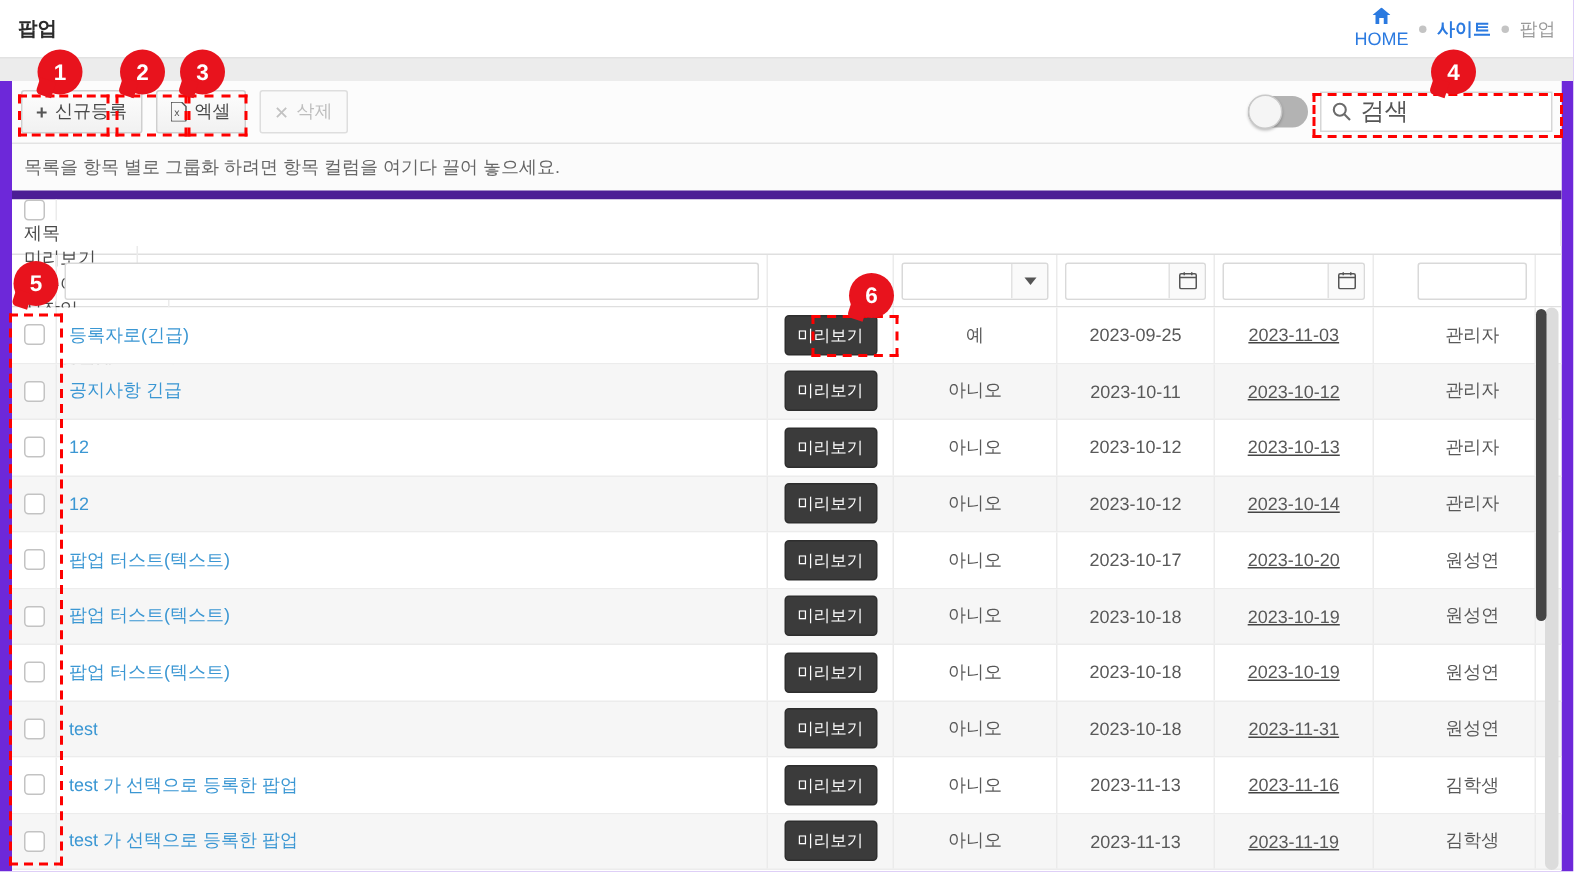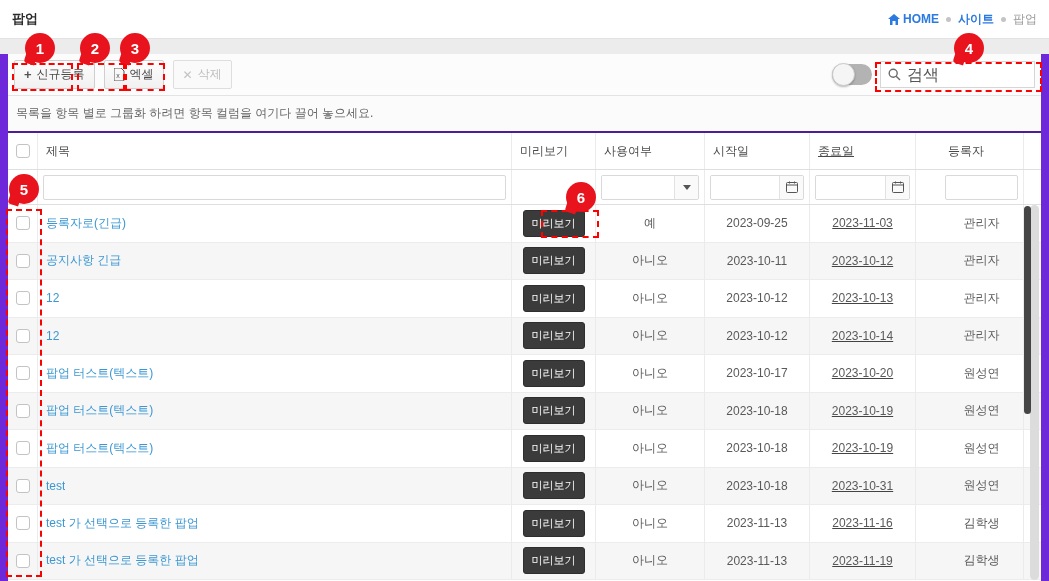--- a/index.html
+++ b/index.html
@@ -4,21 +4,21 @@
 <style>
   * { margin:0; padding:0; box-sizing:border-box; }
   html,body { background:#fff; }
   body { font-family:"Liberation Sans","DejaVu Sans",sans-serif; font-size:12px; color:#444; }
   .stage { position:relative; width:1049px; height:581px; overflow:hidden; background:#6d28d9; }
 
   
   .topbar { height:38px; display:flex; align-items:center; justify-content:space-between; padding:0 12px; background:#fff; }
   .page-title { font-size:13px; font-weight:bold; color:#2b2b2b; }
   .breadcrumb { display:flex; align-items:center; gap:7px; font-size:12px; }
-  .bc-home { display:flex; align-items:center; gap:3px; color:#2b7ae0; font-weight:bold; cursor:pointer; }
+  .bc-home { display:flex; align-items:center; gap:3px; color:#2b7ae0; font-weight:normal; cursor:pointer;flex-direction:column; }
   .bc-link { color:#2b7ae0; font-weight:bold; cursor:pointer; }
   .bc-current { color:#9a9a9a; }
   .bc-dot { width:5px; height:5px; border-radius:50%; background:#c4c4c4; display:inline-block; }
 
   .gray-band { height:16px; background:#ececec; border-top:1px solid #e2e2e2; }
 
   
   .grid { position:absolute; left:8px; right:8px; top:54px; bottom:0; background:#fff; border:0; }
 
   .toolbar { height:41px; display:flex; align-items:center; padding:0 6px; background:#fcfcfc; gap:9px; }
@@ -31,36 +31,36 @@
 
   .search-wrap { margin-left:auto; display:flex; align-items:center; gap:8px; }
   .toggle { width:40px; height:21px; border-radius:11px; background:#b3b3b3; position:relative; cursor:pointer; }
   .toggle .knob { position:absolute; left:0; top:-1px; width:23px; height:23px; border-radius:50%;
                   background:#f5f5f5; border:1px solid #c9c9c9; box-shadow:0 1px 2px rgba(0,0,0,.25); }
   .search-box { width:155px; height:27px; background:#fff; border:1px solid #d6d6d6; display:flex; align-items:center; padding:0 7px; gap:6px; }
   .search-box input { border:0; outline:0; width:100%; font-size:16px; color:#444; background:transparent; font-family:inherit; }
   .search-box input::placeholder { color:#555; opacity:1; }
 
   .group-hint { height:38px; display:flex; align-items:center; padding:0 8px; color:#666;
-                background:#fbfbfb; border-top:1px solid #e3e3e3; border-bottom:2px solid #4c1d95; }
+                background:#fbfbfb; border-top:1px solid #e3e3e3; border-bottom:6px solid #4c1d95; }
 
   
   .r { display:flex; align-items:stretch; }
   .c { display:flex; align-items:center; border-right:1px solid #ebebeb; }
   .c:last-child { border-right:0; }
   .c-check { width:30px; justify-content:center; }
   .c-title { flex:1; padding:0 8px; }
   .c-prev  { width:84px; justify-content:center; }
   .c-use   { width:109px; justify-content:center; }
   .c-start { width:105px; justify-content:center; }
   .c-end   { width:106px; justify-content:center;text-decoration:underline; }
   .c-reg   { width:84px; justify-content:center;margin-left:24px; }
   .c-scroll{ width:17px; border-right:0; }
 
-  .thead { height:37px; border-bottom:1px solid #dfdfdf; color:#4a4a4a; background:#fff; }
+  .thead { height:37px; border-bottom:1px solid #dfdfdf; color:#4a4a4a; background:#fff;flex-direction:column; }
   .thead .c { justify-content:flex-start; padding:0 8px; }
   .thead .c-check { justify-content:center; padding:0; }
 
   .filter-row { height:35px; border-bottom:1px solid #dfdfdf; background:#fff; }
   .filter-row .c { padding:0 5px; }
   .f-input { height:25px; width:100%; border:1px solid #d9d9d9; border-radius:2px; background:#fff; outline:0; font-family:inherit; font-size:12px; padding:0 5px; }
   .combo { display:flex; width:100%; height:25px; border:1px solid #d9d9d9; border-radius:2px; background:#fff; overflow:hidden; }
   .combo input { flex:1; border:0; outline:0; min-width:0; font-family:inherit; font-size:12px; padding:0 5px; }
   .combo .btn { width:24px; display:flex; align-items:center; justify-content:center; border-left:1px solid #e2e2e2; background:#fafafa; cursor:pointer; }
   .caret { width:0; height:0; border-left:4px solid transparent; border-right:4px solid transparent; border-top:5px solid #555; }
@@ -398,21 +398,21 @@
       <div class="c c-prev">
         <button class="prev-btn">미리보기</button>
       </div>
       <div class="c c-use">
               <span class="cell-text">아니오</span>
             </div>
       <div class="c c-start">
               <span class="cell-text">2023-10-18</span>
             </div>
       <div class="c c-end">
-              <span class="cell-text">2023-10-31</span>
+              <span class="cell-text">2023-11-31</span>
             </div>
       <div class="c c-reg">
               <span class="cell-text">원성연</span>
             </div>
       <div class="c c-scroll"></div>
     </div>
 
     <div class="r row">
       <div class="c c-check">
         <div class="checkbox"></div>

